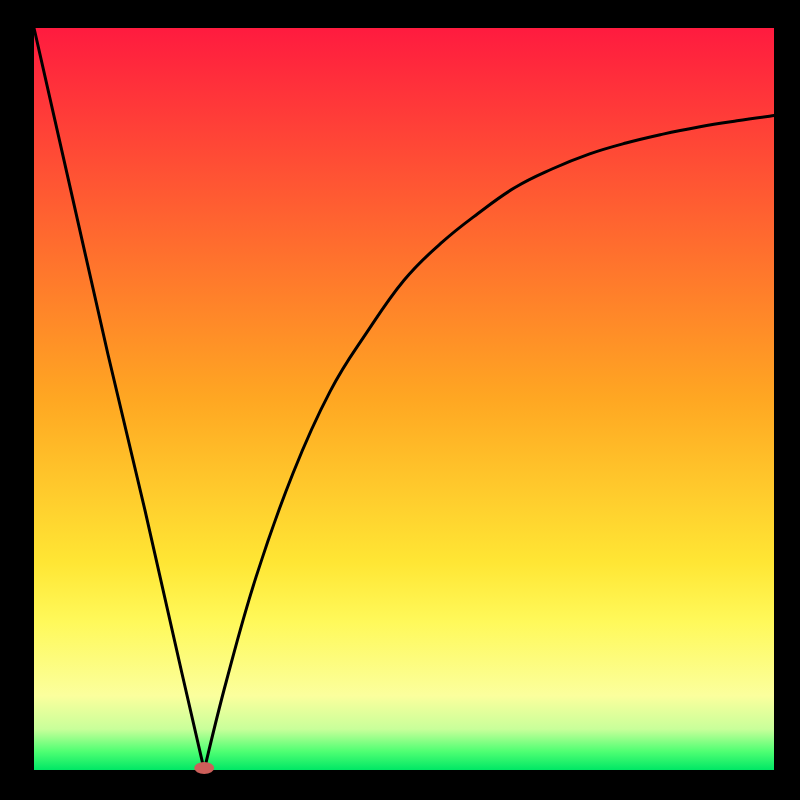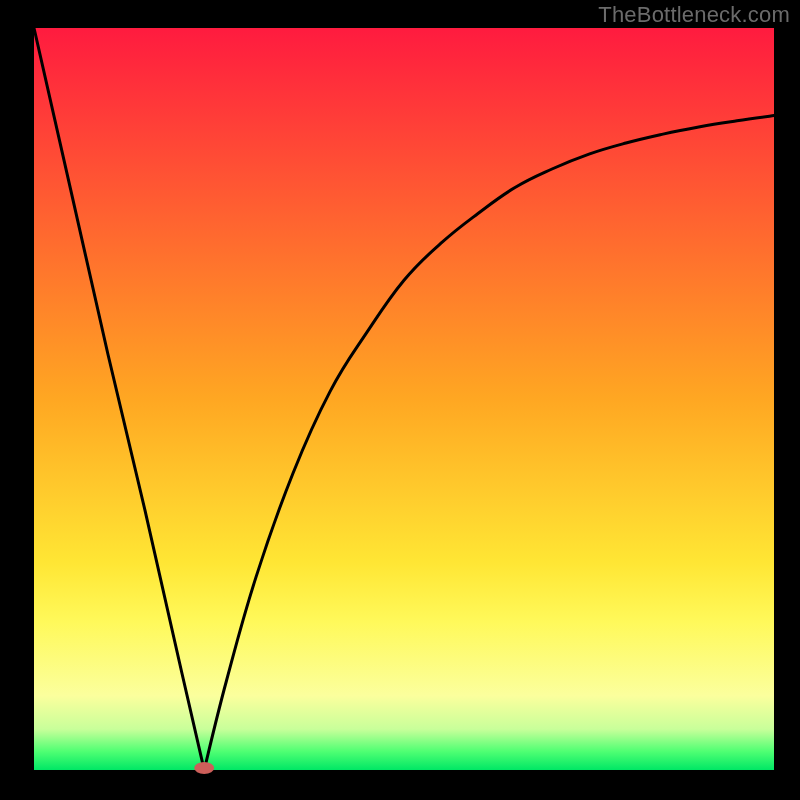--- a/index.html
+++ b/index.html
@@ -30,21 +30,20 @@
   svg {
     position: absolute;
     top: 0;
     left: 0;
   }
 </style>
 </head>
 <body>
 
 <div class="frame">
-  <div class="watermark">TheBottleneck.com</div>
 
   <svg width="800" height="800" viewBox="0 0 800 800">
     <defs>
       <linearGradient id="bg-grad" x1="0" y1="0" x2="0" y2="1">
 
       <stop offset="0%" stop-color="#ff1b3f"></stop>
           <stop offset="50%" stop-color="#ffa722"></stop>
           <stop offset="72%" stop-color="#ffe634"></stop>
           <stop offset="80%" stop-color="#fff95a"></stop>
           <stop offset="90%" stop-color="#fbff9d"></stop>

